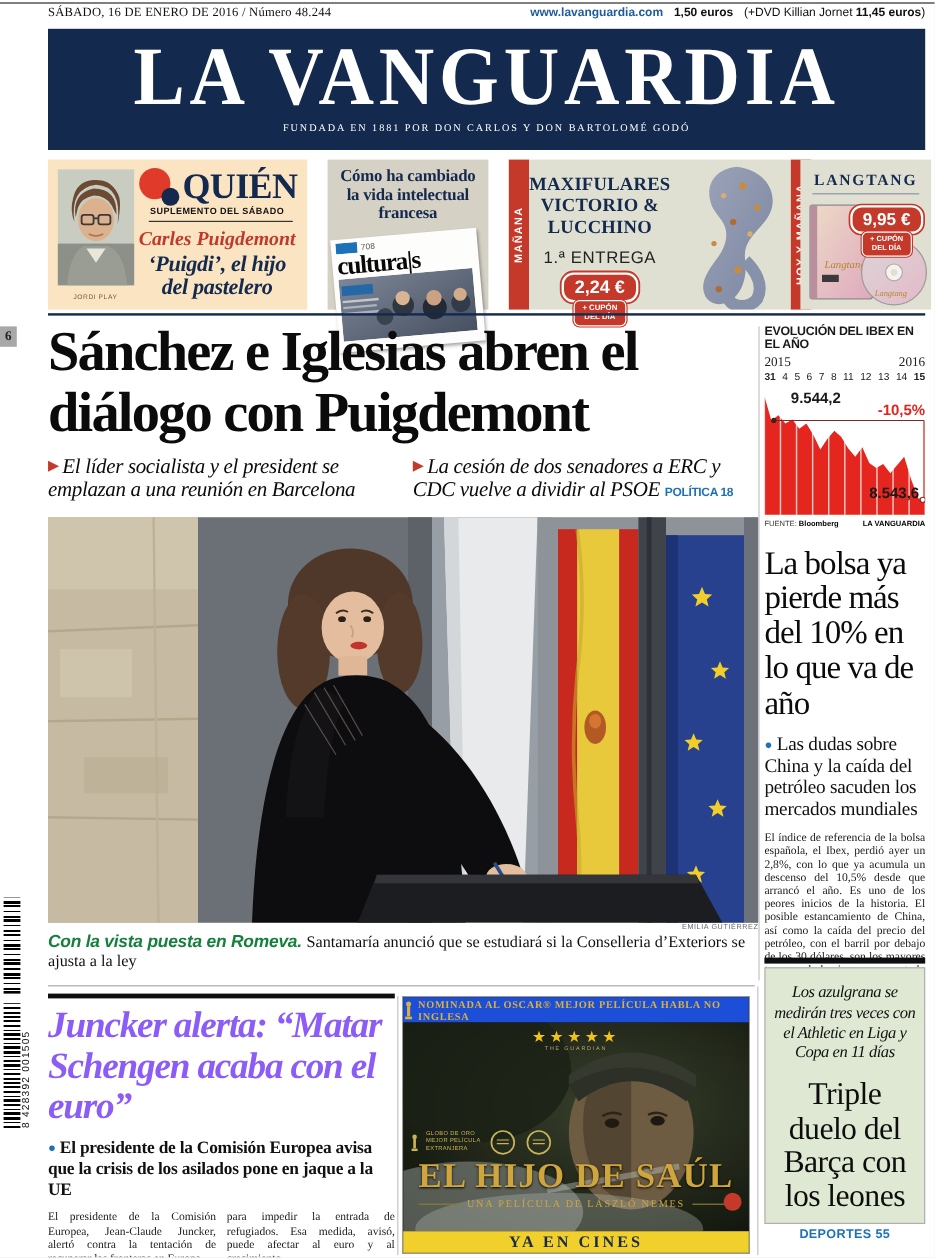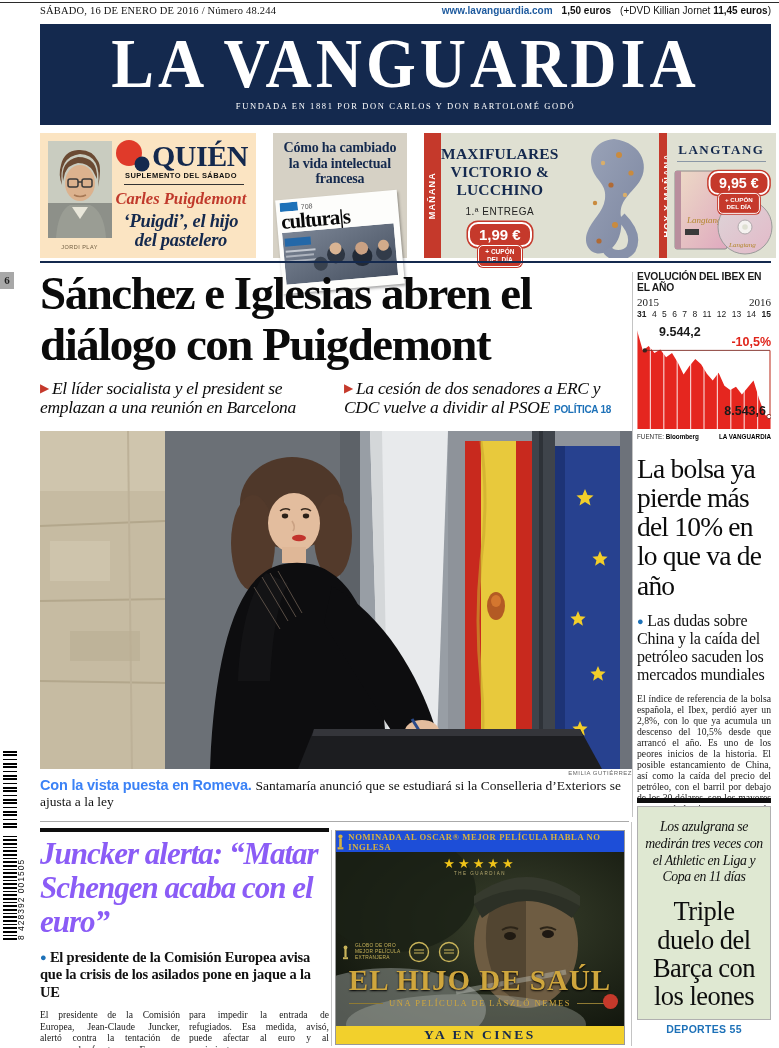--- a/index.html
+++ b/index.html
@@ -40,21 +40,21 @@
   .c-issue { font-family:"Liberation Sans",sans-serif; font-size:7px; color:#555; }
   .c-magname { font-family:"Liberation Serif",serif; font-weight:bold; font-size:21px; letter-spacing:-1px; line-height:1; color:#090909; }
 
   .vstrip { width:17px; background:#c5392b; display:flex; align-items:center; justify-content:center; flex:none; }
   .vstrip span { writing-mode:vertical-rl; transform:rotate(180deg); color:#fff; font-family:"Liberation Sans",sans-serif; font-weight:bold; font-size:9px; letter-spacing:1.2px; }
 
   .promo-maxi { width:226px; display:flex; }
   .maxi-body { flex:1; background:#dfe0d2; display:flex; }
   .maxi-left { width:118px; text-align:center; padding-top:12px; }
   .maxi-title { color:#14294e; font-weight:bold; font-size:15.5px; line-height:1.15; letter-spacing:.2px; }
-  .maxi-entrega { font-family:"Liberation Sans",sans-serif; font-size:10px; color:#222; margin-top:8px; letter-spacing:.5px; }
+  .maxi-entrega { font-family:"Liberation Sans",sans-serif; font-size:14px; color:#222; margin-top:8px; letter-spacing:.5px; }
   .badge { display:inline-flex; flex-direction:column; align-items:center; margin-top:5px; }
   .badge-price { background:#c5392b; color:#fff; font-family:"Liberation Sans",sans-serif; font-weight:bold; font-size:15px; padding:2px 9px; border:2px solid #fff; border-radius:10px; box-shadow:0 0 0 1.5px #c5392b; }
   .badge-coupon { background:#c5392b; color:#fff; font-family:"Liberation Sans",sans-serif; font-weight:bold; font-size:6.5px; line-height:1.2; text-align:center; padding:2px 5px; border:1.5px solid #fff; border-radius:5px; box-shadow:0 0 0 1px #c5392b; margin-top:-2px; width:44px; }
 
   .promo-lang { flex:1; display:flex; }
   .lang-body { flex:1; background:#dfe0d2; padding-top:9px; position:relative; }
   .lang-title { color:#14294e; font-weight:bold; font-size:13px; text-align:center; letter-spacing:1.5px; }
   .lang-rule { height:1px; background:#8a97a5; margin:3px 10px 0; }
   .lang-badge { position:absolute; right:5px; top:32px; transform:scale(.95); }
 
@@ -63,21 +63,21 @@
   
   .lead { position:absolute; top:268px; left:40px; width:592px; }
   .lead h1 { font-size:47px; font-weight:bold; line-height:1.08; letter-spacing:-1.5px; color:#0b0b0b; }
   .deck { display:flex; gap:16px; margin-top:9px; }
   .deck-item { flex:1; font-style:italic; font-size:17.5px; line-height:1.12; letter-spacing:-.3px; color:#0b0b0b; }
   .deck-marker { color:#c5392b; font-style:normal; font-size:12px; vertical-align:2px; margin-right:3px; }
   .deck-ref { color:#1d71b8; font-style:normal; font-weight:bold; font-family:"Liberation Sans",sans-serif; font-size:10px; white-space:nowrap; }
   .photo-wrap { margin-top:13px; width:592px; height:338px; }
   .photo-credit { text-align:right; font-family:"Liberation Sans",sans-serif; font-size:6px; color:#666; letter-spacing:.5px; margin-top:1px; }
   .caption { font-size:13.5px; margin-top:1px; }
-  .caption .cap-lead { color:#3b82f6; font-weight:bold; font-family:"Liberation Sans",sans-serif; font-size:14.5px; letter-spacing:-.2px; }
+  .caption .cap-lead { color:#15803d; font-weight:bold; font-family:"Liberation Sans",sans-serif; font-size:14.5px; letter-spacing:-.2px;font-style:italic; }
 
   
   .sidebar { position:absolute; top:271px; left:637px; width:134px; }
   .chart-title { font-family:"Liberation Sans",sans-serif; font-weight:bold; font-size:10.3px; color:#1a1a1a; letter-spacing:-.2px; }
   .chart-years { display:flex; justify-content:space-between; font-size:11px; margin-top:3px; color:#222; }
   .chart-ticks { display:flex; justify-content:space-between; font-family:"Liberation Sans",sans-serif; font-size:8.5px; color:#222; margin-top:1px; }
   .chart-ticks b { font-weight:bold; }
   .plot-wrap { position:relative; width:134px; height:110px; margin-top:2px; }
   .lbl { position:absolute; font-family:"Liberation Sans",sans-serif; font-weight:bold; }
   .lbl-start { left:22px; top:4px; font-size:12.5px; color:#1a1a1a; }
@@ -223,21 +223,21 @@
 
     <div class="promo-maxi">
       <div class="vstrip">
           <span>MAÑANA</span>
         </div>
       <div class="maxi-body">
         <div class="maxi-left">
           <div class="maxi-title">MAXIFULARES VICTORIO &amp; LUCCHINO</div>
           <div class="maxi-entrega">1.ª ENTREGA</div>
           <div class="badge">
-            <div class="badge-price">1,99 €</div>
+            <div class="badge-price">2,24 €</div>
             <div class="badge-coupon"><span>+ CUPÓN</span><br><span>DEL DÍA</span></div>
           </div>
         </div>
         <svg width="100" height="125">
           <defs>
               <linearGradient id="scarf" x1="0" y1="0" x2="1" y2="1">
             <stop offset="0" stop-color="#9aa3b8"></stop>
                 <stop offset="1" stop-color="#7c86a0"></stop>
           </linearGradient>
             </defs>

